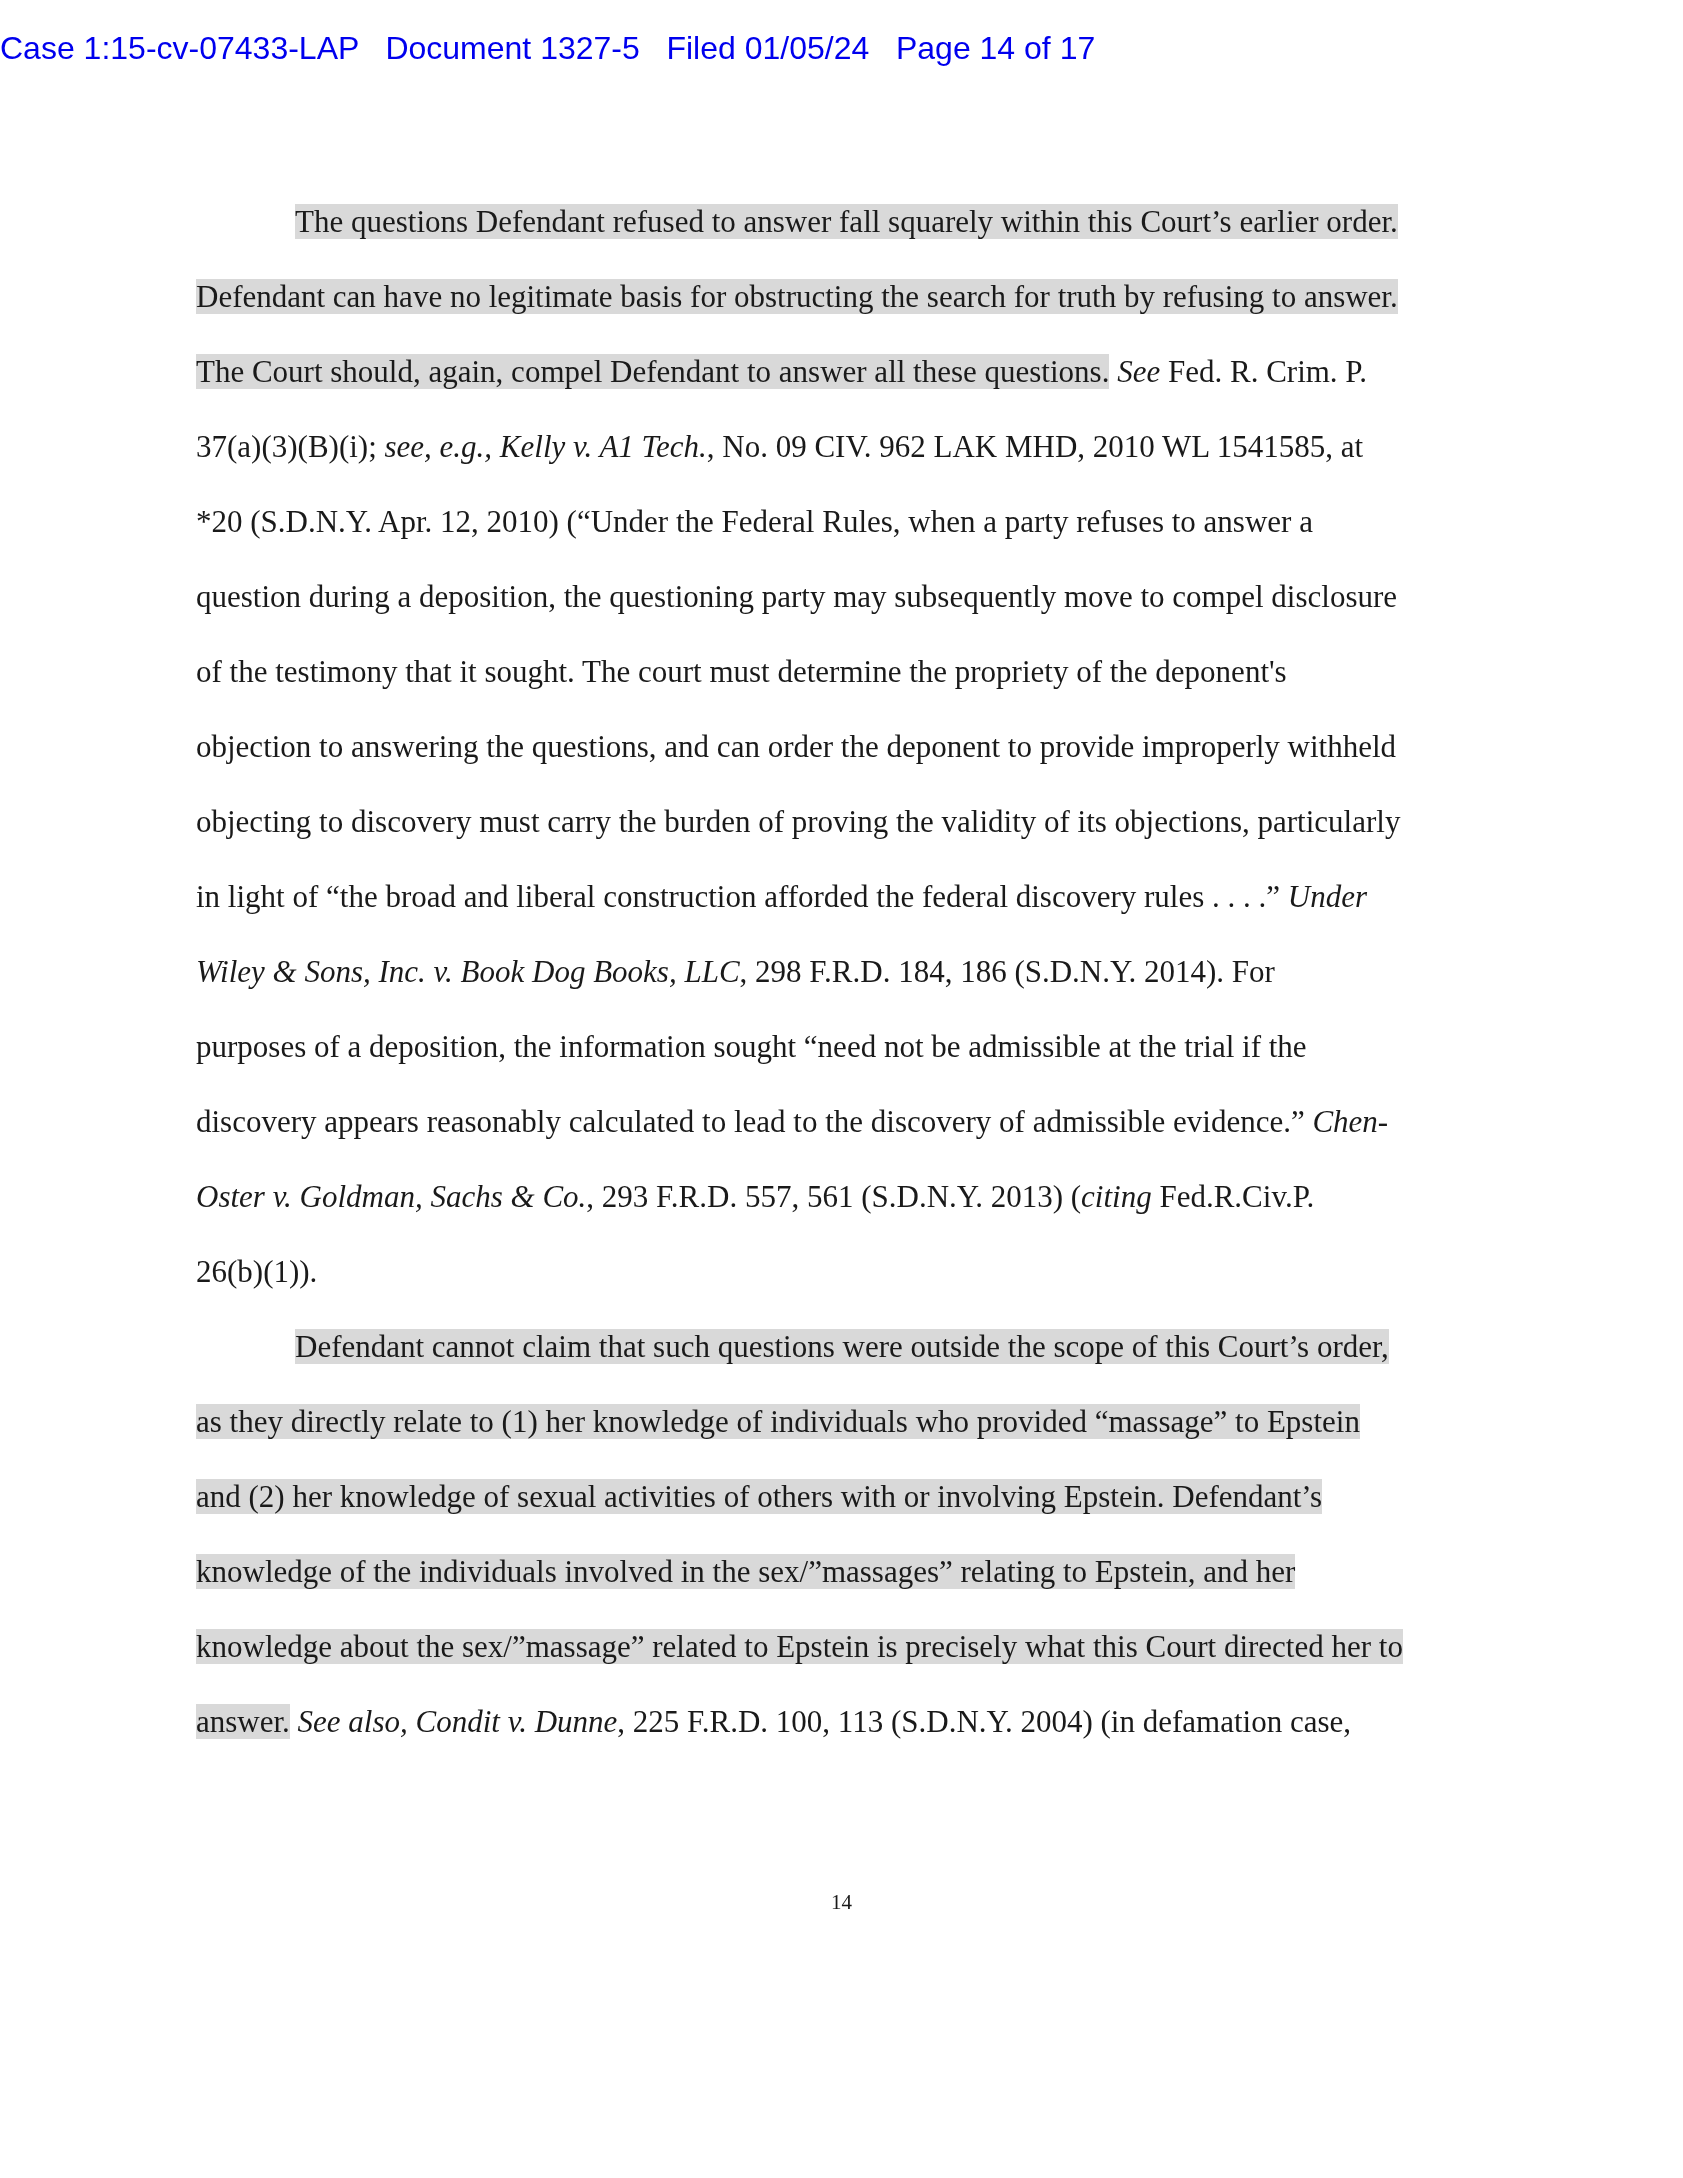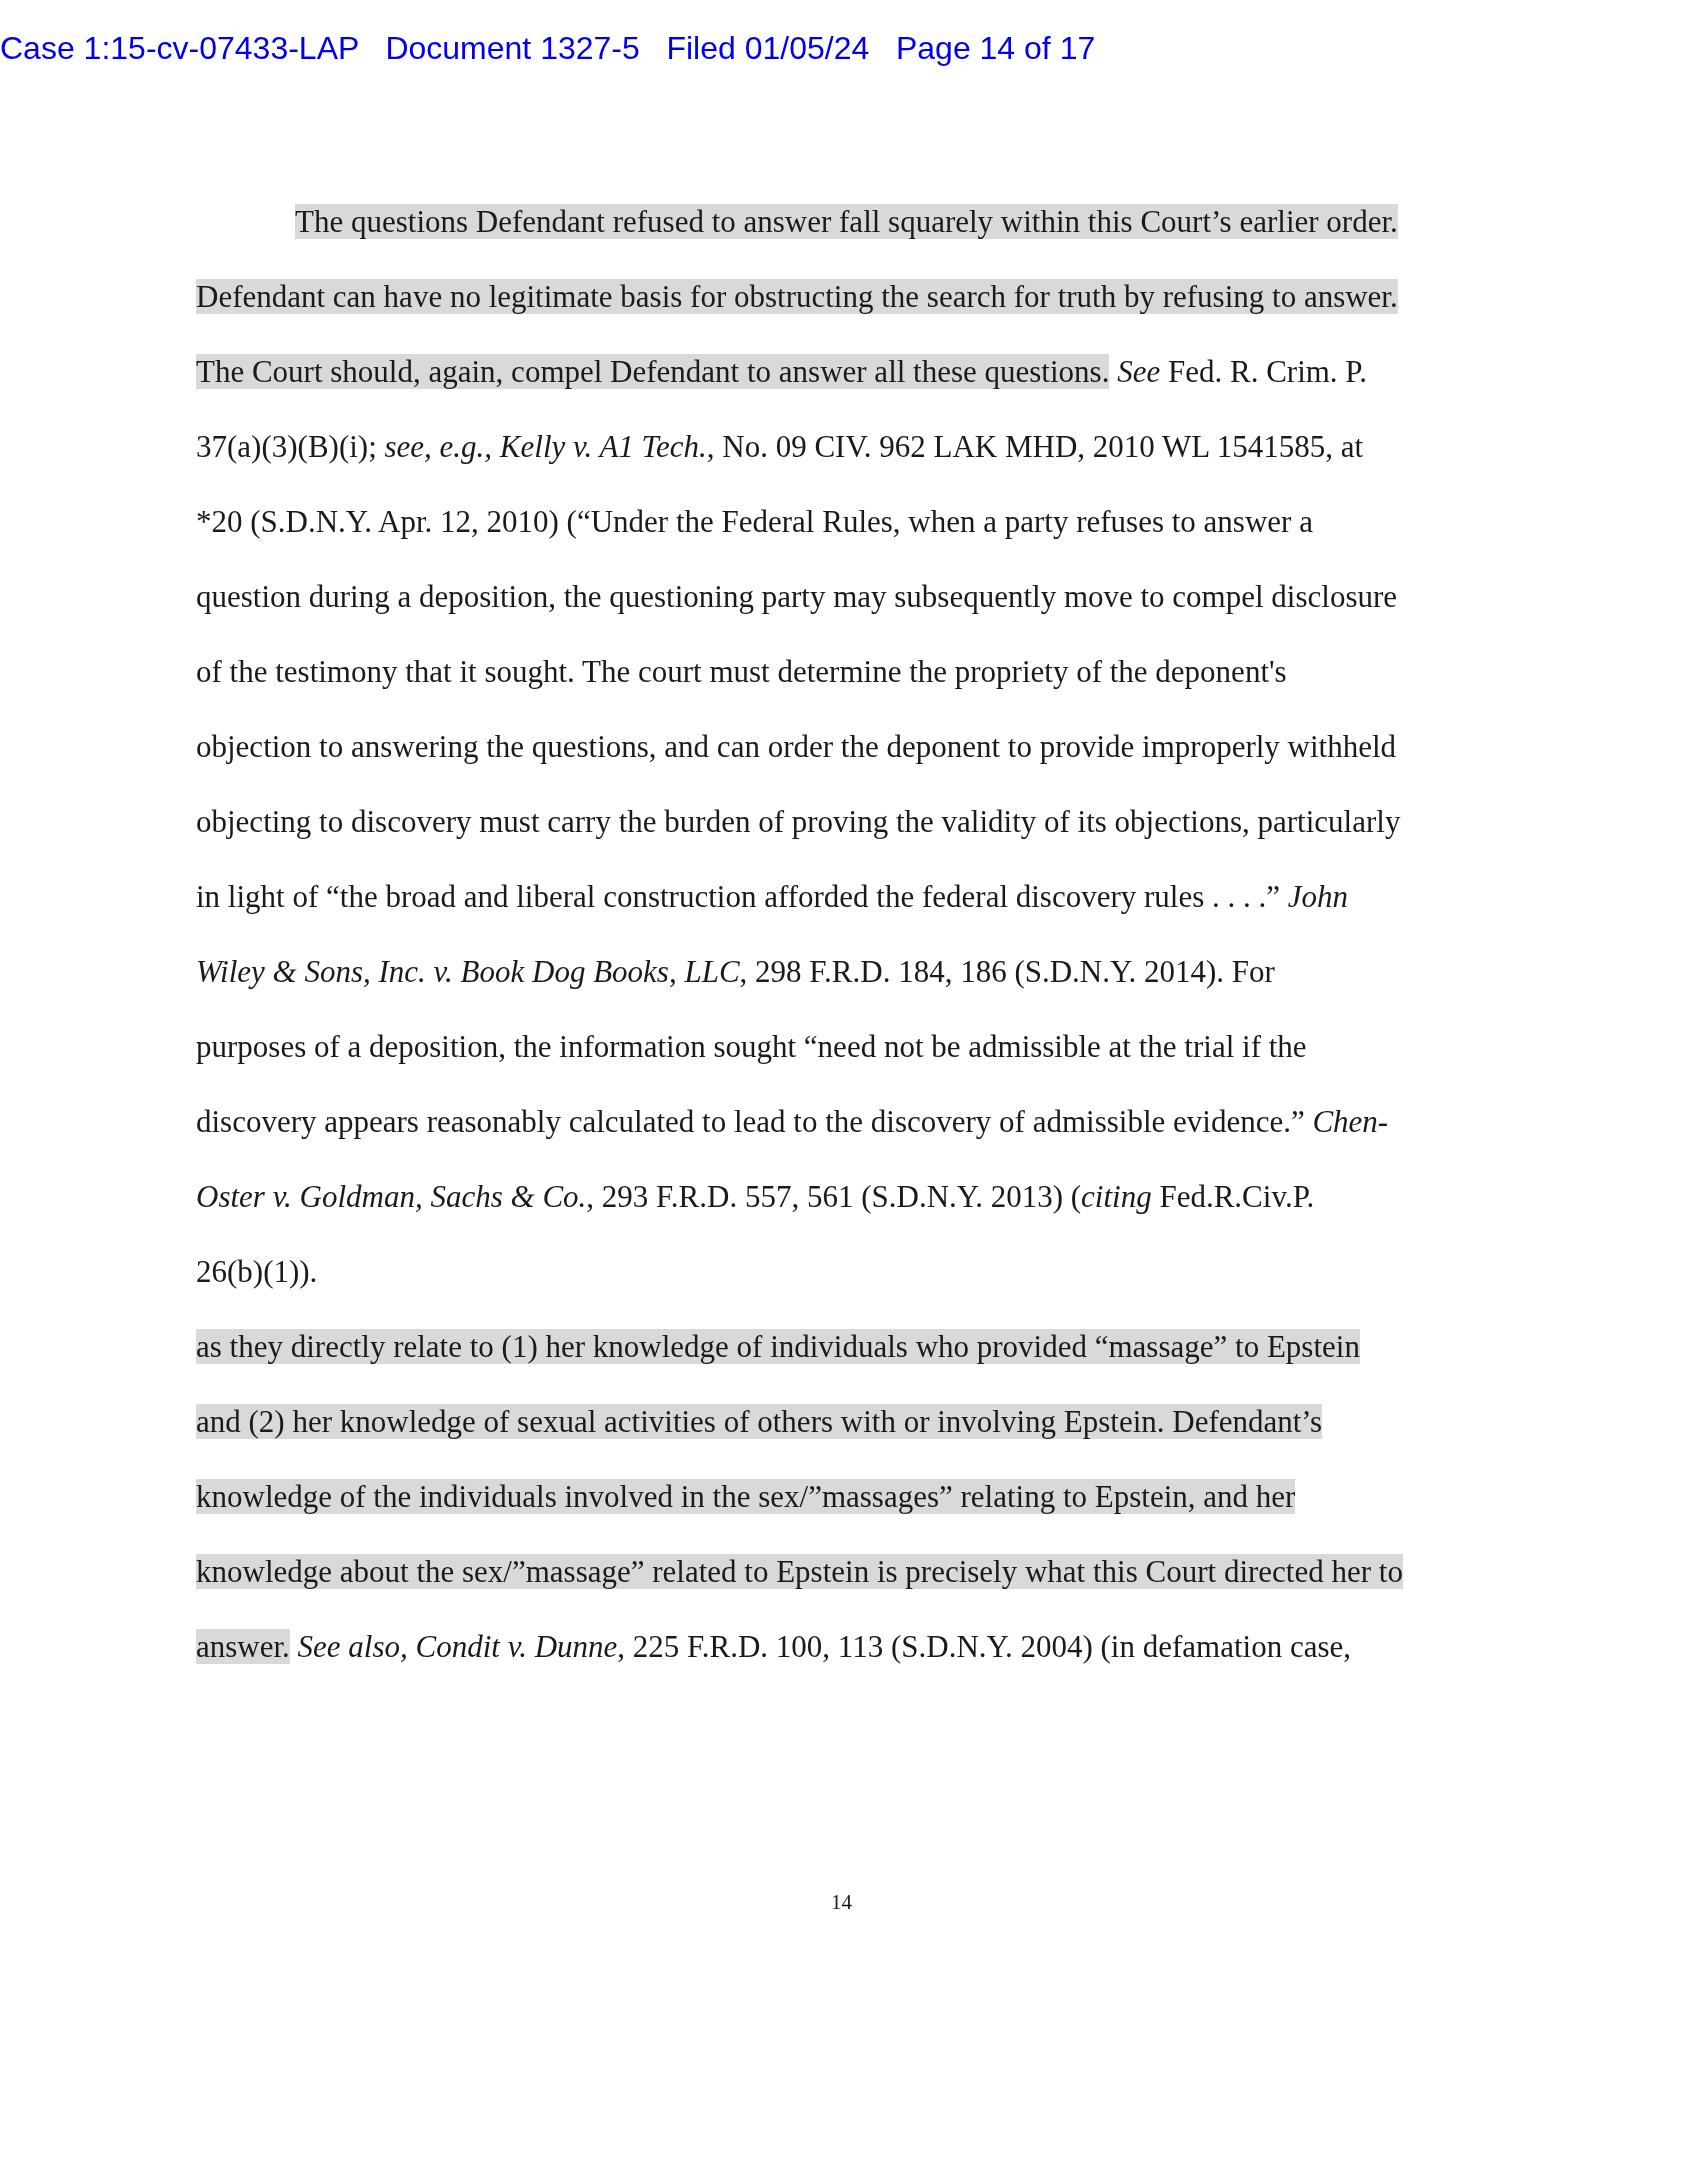--- a/index.html
+++ b/index.html
@@ -23,26 +23,27 @@
 <div class="body">
   <div class="line indent"><span class="hl">The questions Defendant refused to answer fall squarely within this Court’s earlier order.</span></div>
   <div class="line"><span class="hl">Defendant can have no legitimate basis for obstructing the search for truth by refusing to answer.</span></div>
   <div class="line"><span class="hl">The Court should, again, compel Defendant to answer all these questions.</span>  <i>See</i><span> Fed. R. Crim. P.</span></div>
   <div class="line"><span>37(a)(3)(B)(i); </span><i>see, e.g., Kelly v. A1 Tech.</i><span>, No. 09 CIV. 962 LAK MHD, 2010 WL 1541585, at</span></div>
   <div class="line">*20 (S.D.N.Y. Apr. 12, 2010) (“Under the Federal Rules, when a party refuses to answer a</div>
   <div class="line">question during a deposition, the questioning party may subsequently move to compel disclosure</div>
   <div class="line">of the testimony that it sought.  The court must determine the propriety of the deponent's</div>
   <div class="line">objection to answering the questions, and can order the deponent to provide improperly withheld</div>
   <div class="line">objecting to discovery must carry the burden of proving the validity of its objections, particularly</div>
-  <div class="line"><span>in light of “the broad and liberal construction afforded the federal discovery rules . . . .”  </span><i>John</i></div>
+  <div class="line"><span>in light of “the broad and liberal construction afforded the federal discovery rules . . . .”  </span><i>Under</i></div>
   <div class="line"><i>Wiley &amp; Sons, Inc. v. Book Dog Books, LLC</i><span>, 298 F.R.D. 184, 186 (S.D.N.Y. 2014).  For</span></div>
   <div class="line">purposes of a deposition, the information sought “need not be admissible at the trial if the</div>
   <div class="line"><span>discovery appears reasonably calculated to lead to the discovery of admissible evidence.”  </span><i>Chen-</i></div>
   <div class="line"><i>Oster v. Goldman, Sachs &amp; Co.</i><span>, 293 F.R.D. 557, 561 (S.D.N.Y. 2013) (</span><i>citing</i><span> Fed.R.Civ.P.</span></div>
   <div class="line">26(b)(1)).</div>
+  <div class="line indent"><span class="hl">Defendant cannot claim that such questions were outside the scope of this Court’s order,</span></div>
   <div class="line"><span class="hl">as they directly relate to (1) her knowledge of individuals who provided “massage” to Epstein</span></div>
   <div class="line"><span class="hl">and (2) her knowledge of sexual activities of others with or involving Epstein. Defendant’s</span></div>
   <div class="line"><span class="hl">knowledge of the individuals involved in the sex/”massages” relating to Epstein, and her</span></div>
   <div class="line"><span class="hl">knowledge about the sex/”massage” related to Epstein is precisely what this Court directed her to</span></div>
   <div class="line"><span class="hl">answer.</span><i> See also, Condit v. Dunne</i><span>, 225 F.R.D. 100, 113 (S.D.N.Y. 2004) (in defamation case,</span></div>
 </div>
 
 <div class="pnum">14</div>
 
 

